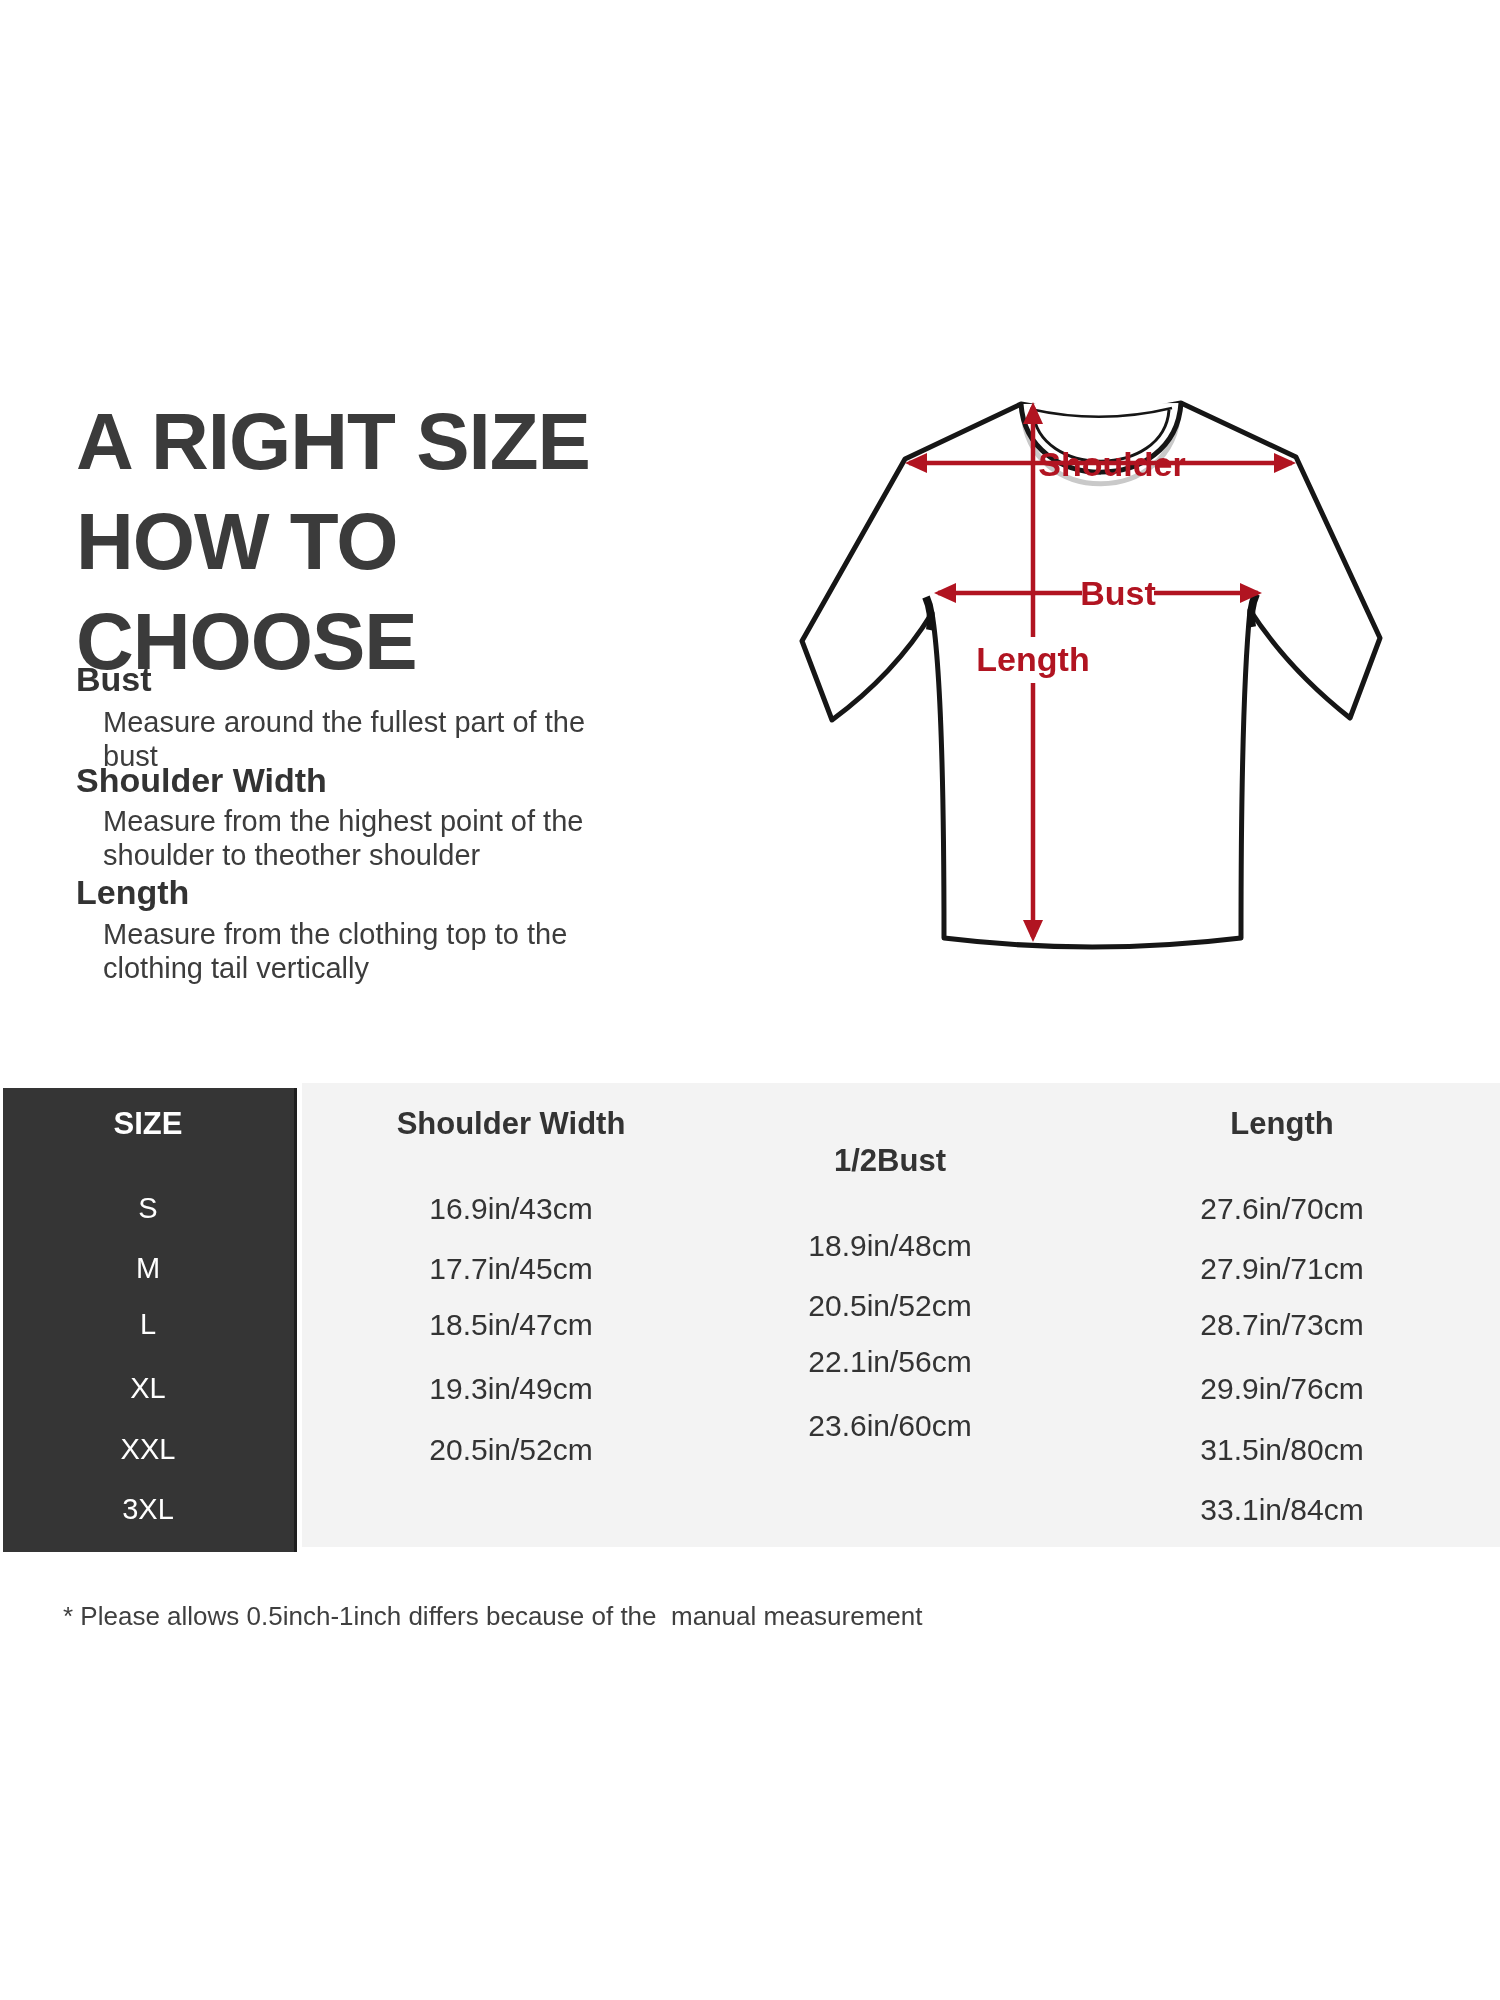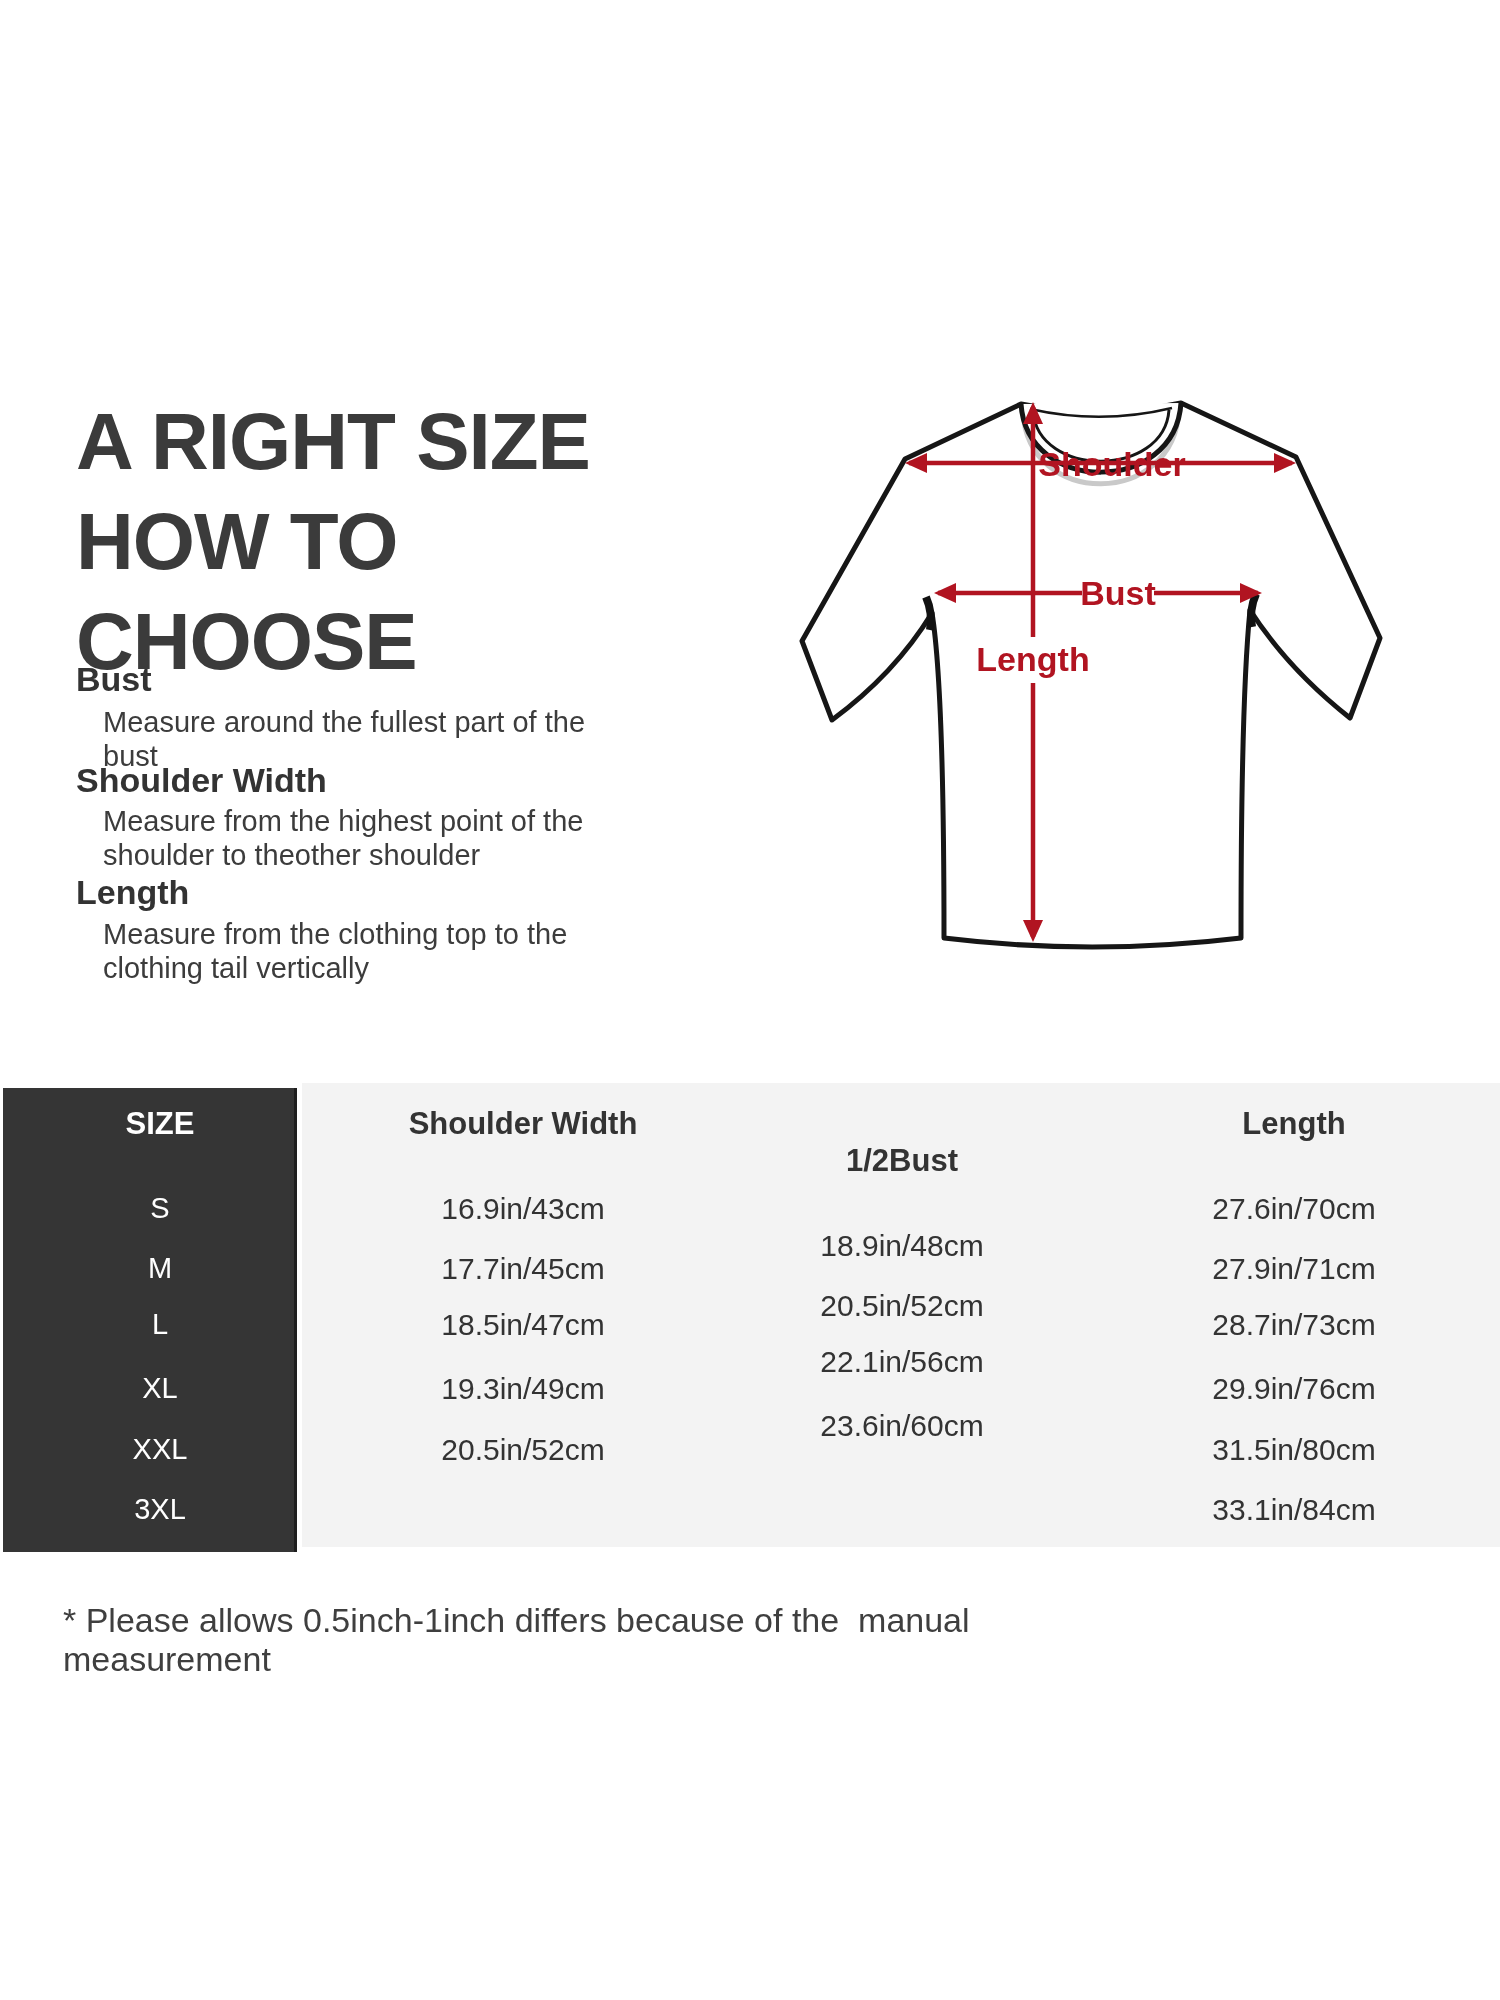--- a/index.html
+++ b/index.html
@@ -21,38 +21,38 @@
   .body-bust{top:705px;}
   .head-shoulder{top:761px;}
   .body-shoulder{top:804px;}
   .head-length{top:873px;}
   .body-length{top:917px;}
   
   .diagram{left:780px;top:310px;width:640px;height:750px;}
   
   .table-bg{left:302px;top:1083px;width:1198px;height:464px;background:#f3f3f3;}
   .table-dark{left:3px;top:1088px;width:291px;height:464px;background:#353535;border-right:3px solid #1e1e1e;}
-  .trow{left:12px;width:1248px;height:40px;padding-left:28px;}
+  .trow{left:0;width:1248px;height:40px;padding-left:28px;}
   .trow > span{position:absolute;display:block;text-align:center;top:0;width:376px;}
   .cell-1{left:-40px;width:376px;color:#ffffff;}
   .cell-2{left:323px;}
   .cell-3{left:702px;margin-top:37px;}
   .cell-4{left:1094px;}
   .thead{top:1106px;font-size:31px;font-weight:bold;color:#333333;}
   .thead .cell-1{color:#ffffff;}
   .tbody-row{font-size:30px;color:#333333;}
   .row-y-0{top:1192px;}
   .row-y-1{top:1252px;}
   .row-y-2{top:1308px;}
   .row-y-3{top:1372px;}
   .row-y-4{top:1433px;}
   .row-y-5{top:1493px;}
   .tbody-row .cell-1{font-size:29px;}
   
-  .footnote{left:63px;top:1601px;width:1100px;font-size:34px;color:#3f3f3f;white-space:pre-wrap;}
+  .footnote{left:63px;top:1601px;width:1100px;font-size:26px;color:#3f3f3f;white-space:pre-wrap;}
   svg text{font-family:"Liberation Sans", sans-serif;}
 </style>
 </head>
 <body>
 
 <div class="abs title">
   <div>A RIGHT SIZE</div>
   <div>HOW TO CHOOSE</div>
 </div>
 

